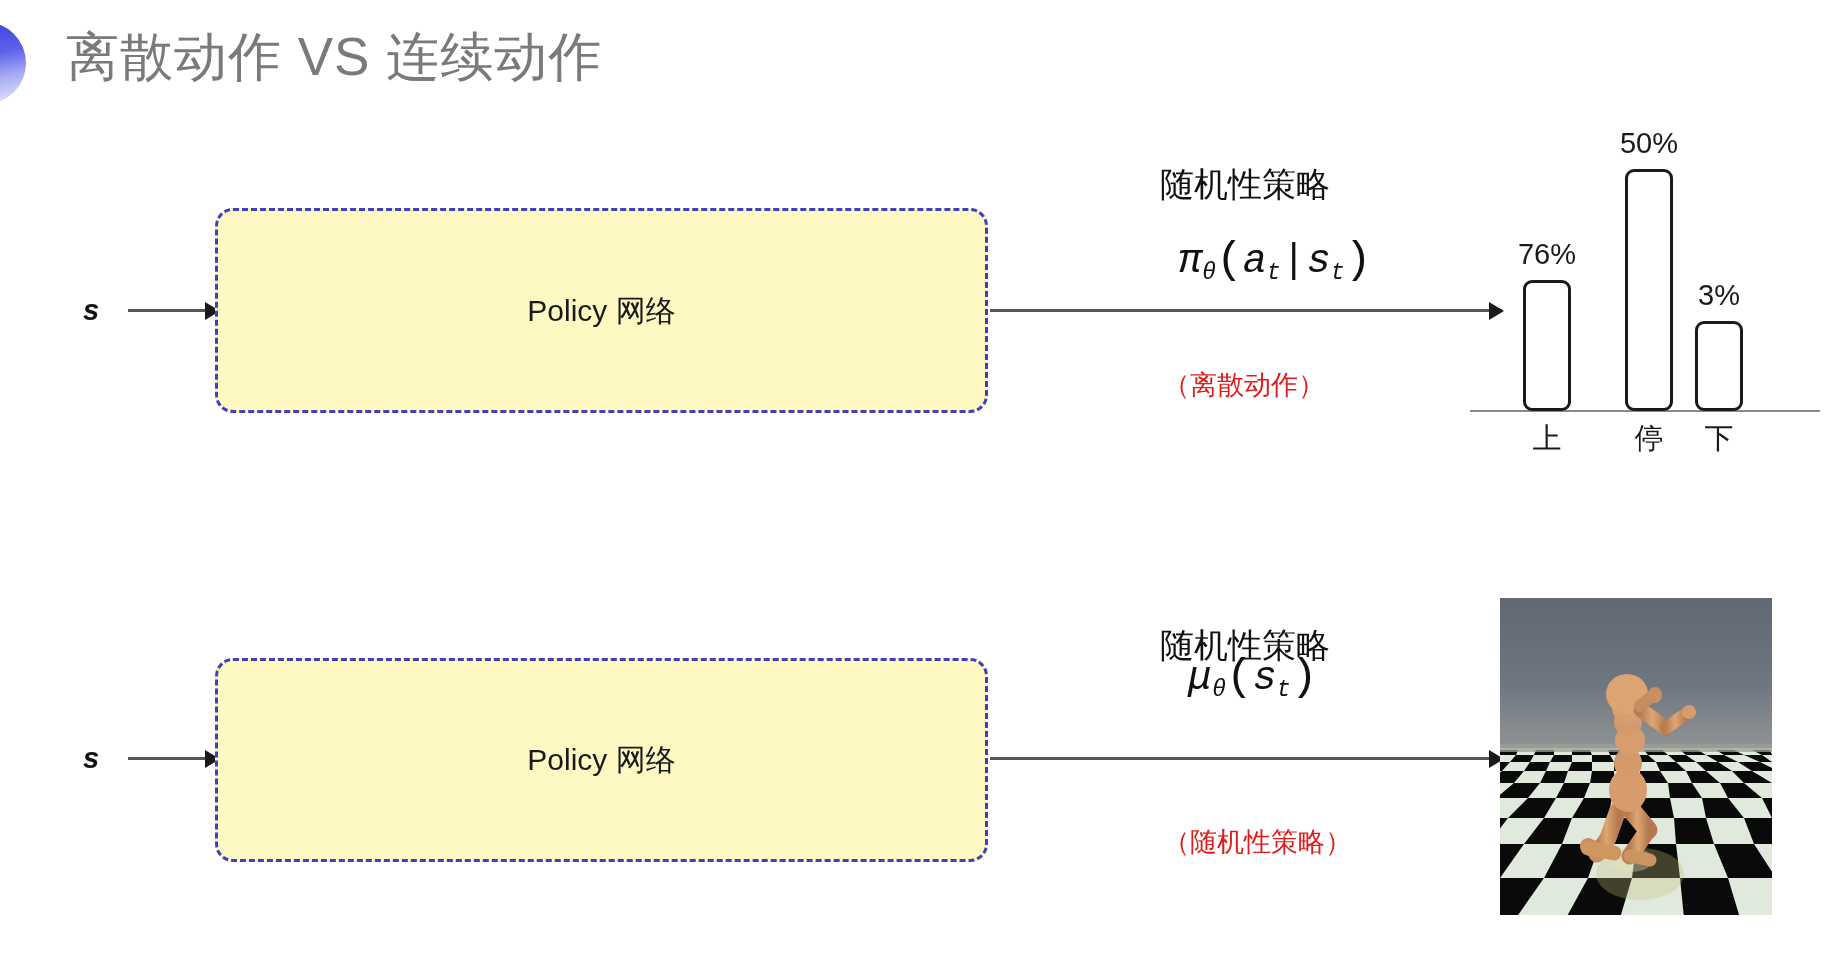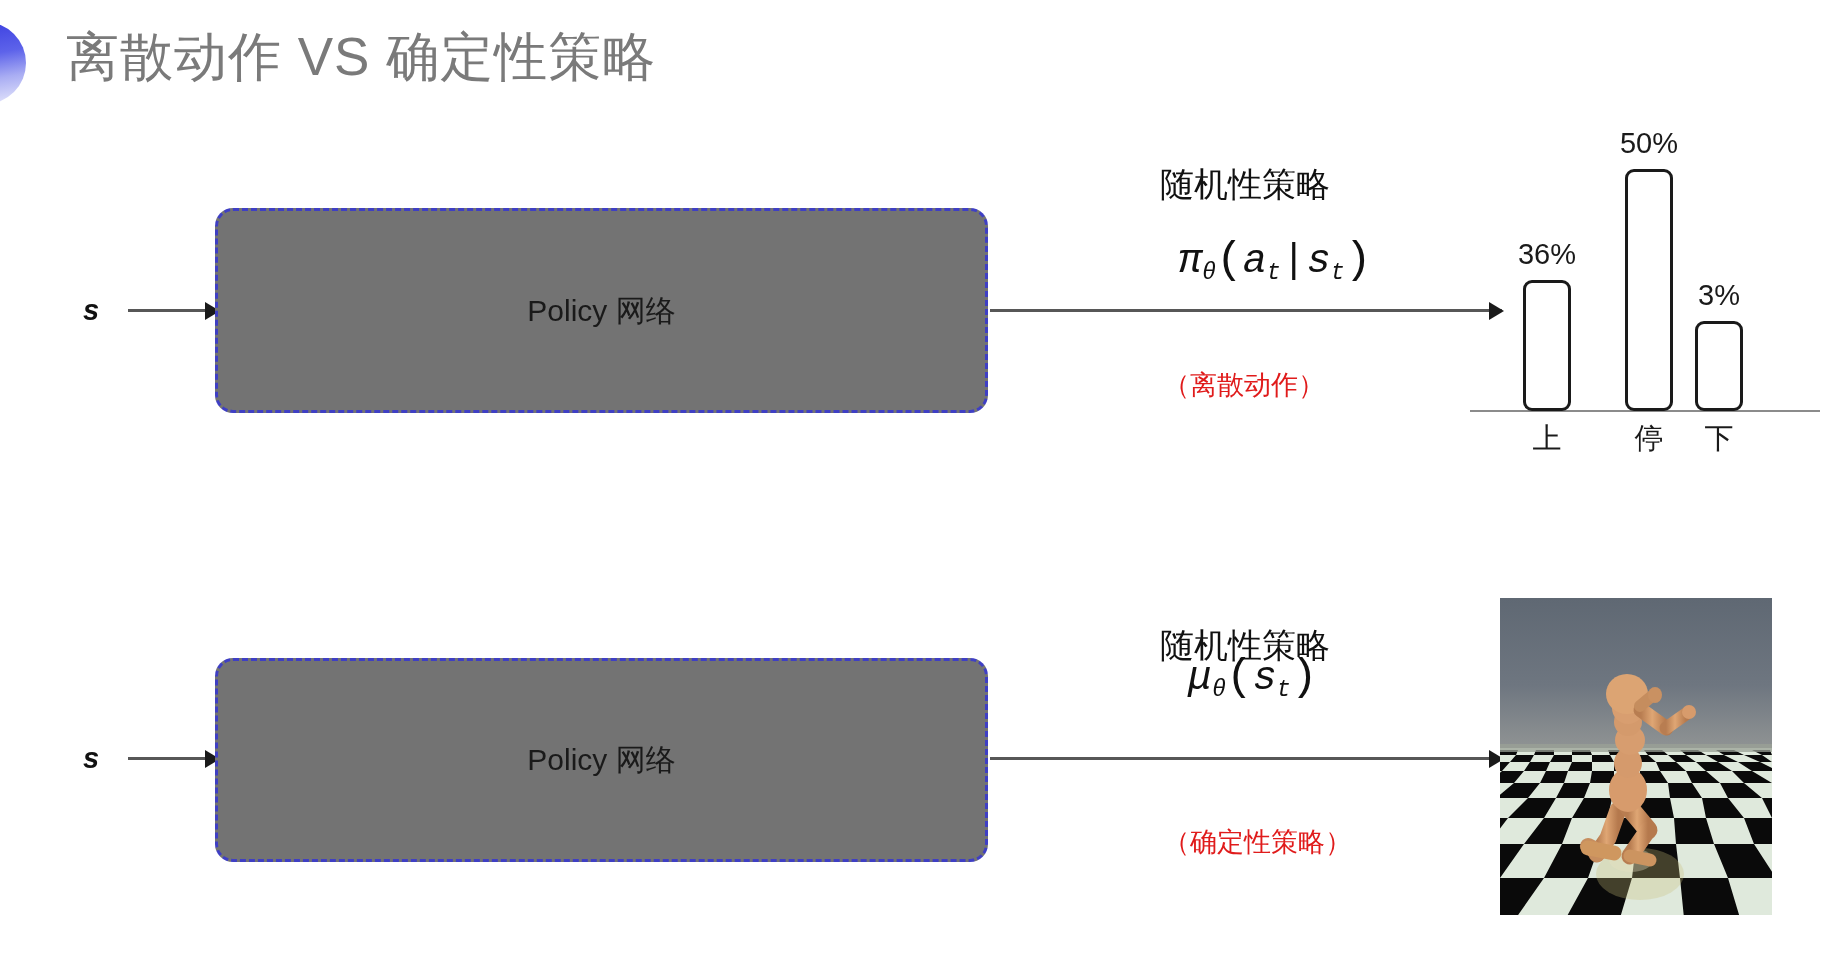--- a/index.html
+++ b/index.html
@@ -39,21 +39,21 @@
     color: #7a7a7a;
     letter-spacing: 1px;
     white-space: nowrap;
   }
 
   
   .policy-box {
     position: absolute;
     border: 3px dashed #3f3fc4;
     border-radius: 18px;
-    background: #737373;
+    background: #fef9c3;
     box-sizing: border-box;
   }
   .policy-box .policy-label {
     position: absolute;
     left: 0;
     right: 0;
     top: 50%;
     transform: translateY(-50%);
     text-align: center;
     font-size: 30px;
@@ -172,21 +172,21 @@
     background: #6d757e;
   }
   .sim-svg { display: block; }
 </style>
 </head>
 <body>
 
 <div id="slide">
 
   <div class="title-bullet"></div>
-  <div class="slide-title">离散动作 VS 确定性策略</div>
+  <div class="slide-title">离散动作 VS 连续动作</div>
 
   <div class="s-label" style="left:83px; top:294px;">s</div>
   <div class="arrow" style="left:128px; top:309px; width:90px;"></div>
 
   <div class="policy-box" style="left:215px; top:208px; width:773px; height:205px;">
     <div class="policy-label">Policy 网络</div>
   </div>
 
   <div class="arrow" style="left:990px; top:309px; width:512px;"></div>
 
@@ -196,21 +196,21 @@
     <span>π</span><sub>θ</sub><span class="paren">(</span><span>a</span><sub>t</sub><span class="bar">|</span><span>s</span><sub>t</sub><span class="paren">)</span>
   </div>
 
   <div class="action-note" style="left:1163px; top:367px;">（离散动作）</div>
 
   <div class="chart" style="left:1470px; top:110px; width:350px; height:350px;">
     <div class="chart-baseline" style="width:350px;"></div>
 
     <div class="bar-slot" style="left:38px; width:78px; height:302px;">
       <div class="bar-rect" style="width:48px; height:131px;"></div>
-      <div class="bar-value" style="bottom:140px;">36%</div>
+      <div class="bar-value" style="bottom:140px;">76%</div>
       <div class="bar-cat" style="top:auto; bottom:-48px;">上</div>
     </div>
 
     <div class="bar-slot" style="left:140px; width:78px; height:302px;">
       <div class="bar-rect" style="width:48px; height:242px;"></div>
       <div class="bar-value" style="bottom:251px;">50%</div>
       <div class="bar-cat" style="top:auto; bottom:-48px;">停</div>
     </div>
 
     <div class="bar-slot" style="left:210px; width:78px; height:302px;">
@@ -228,21 +228,21 @@
   </div>
 
   <div class="arrow" style="left:990px; top:757px; width:512px;"></div>
 
   <div class="policy-kind" style="left:1140px; top:623px;">随机性策略</div>
 
   <div class="formula" style="left:1188px; top:652px;">
     <span>μ</span><sub>θ</sub><span class="paren">(</span><span>s</span><sub>t</sub><span class="paren">)</span>
   </div>
 
-  <div class="action-note" style="left:1163px; top:824px;">（确定性策略）</div>
+  <div class="action-note" style="left:1163px; top:824px;">（随机性策略）</div>
 
   <div class="sim-frame" style="left:1500px; top:598px; width:272px; height:317px;">
     <svg class="sim-svg" width="272" height="317" viewBox="0 0 272 317">
       <defs>
         <linearGradient id="skyg" x1="0" y1="0" x2="0" y2="1">
           <stop offset="0%" stop-color="#5f6873"></stop>
           <stop offset="55%" stop-color="#6e7680"></stop>
           <stop offset="100%" stop-color="#949796"></stop>
         </linearGradient>
         <linearGradient id="limbg" x1="0" y1="0" x2="1" y2="0">

